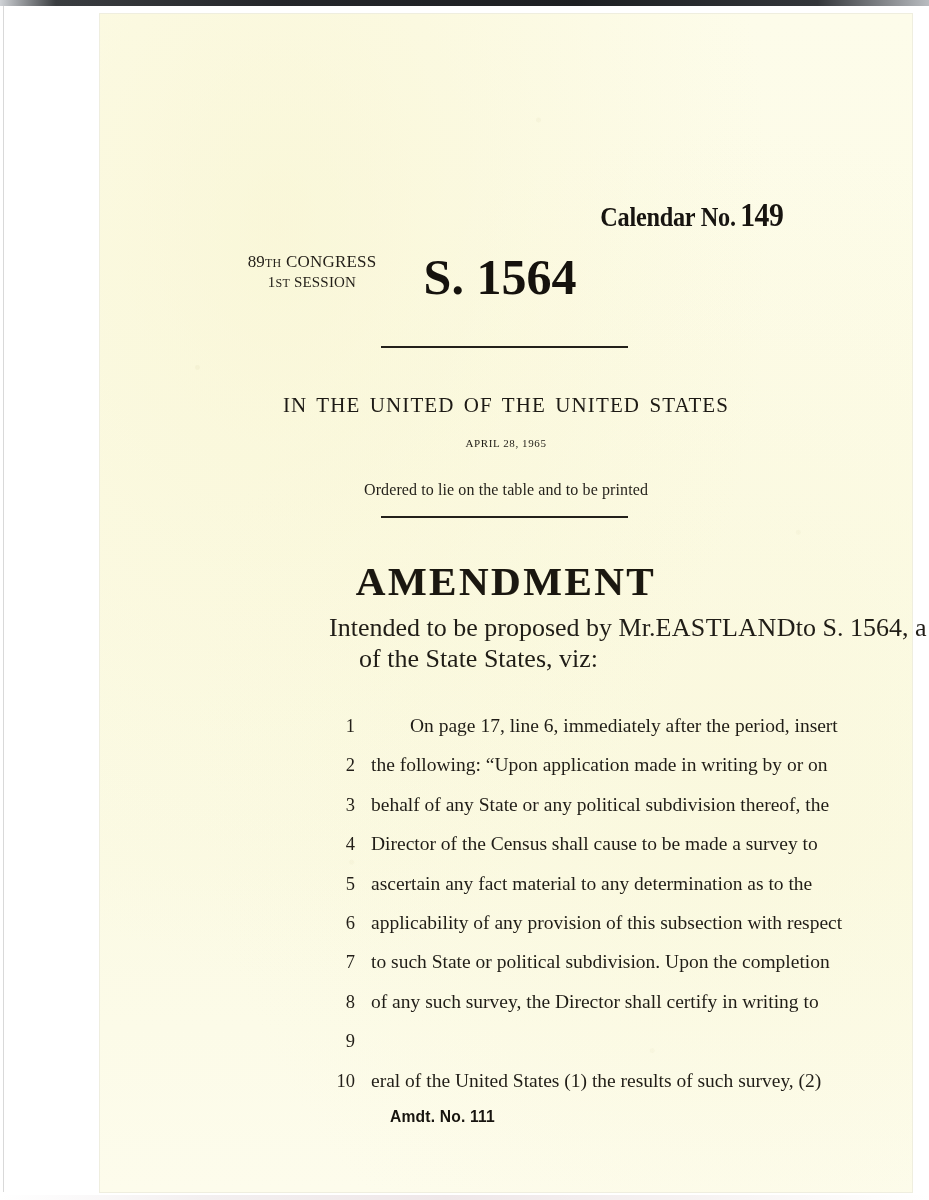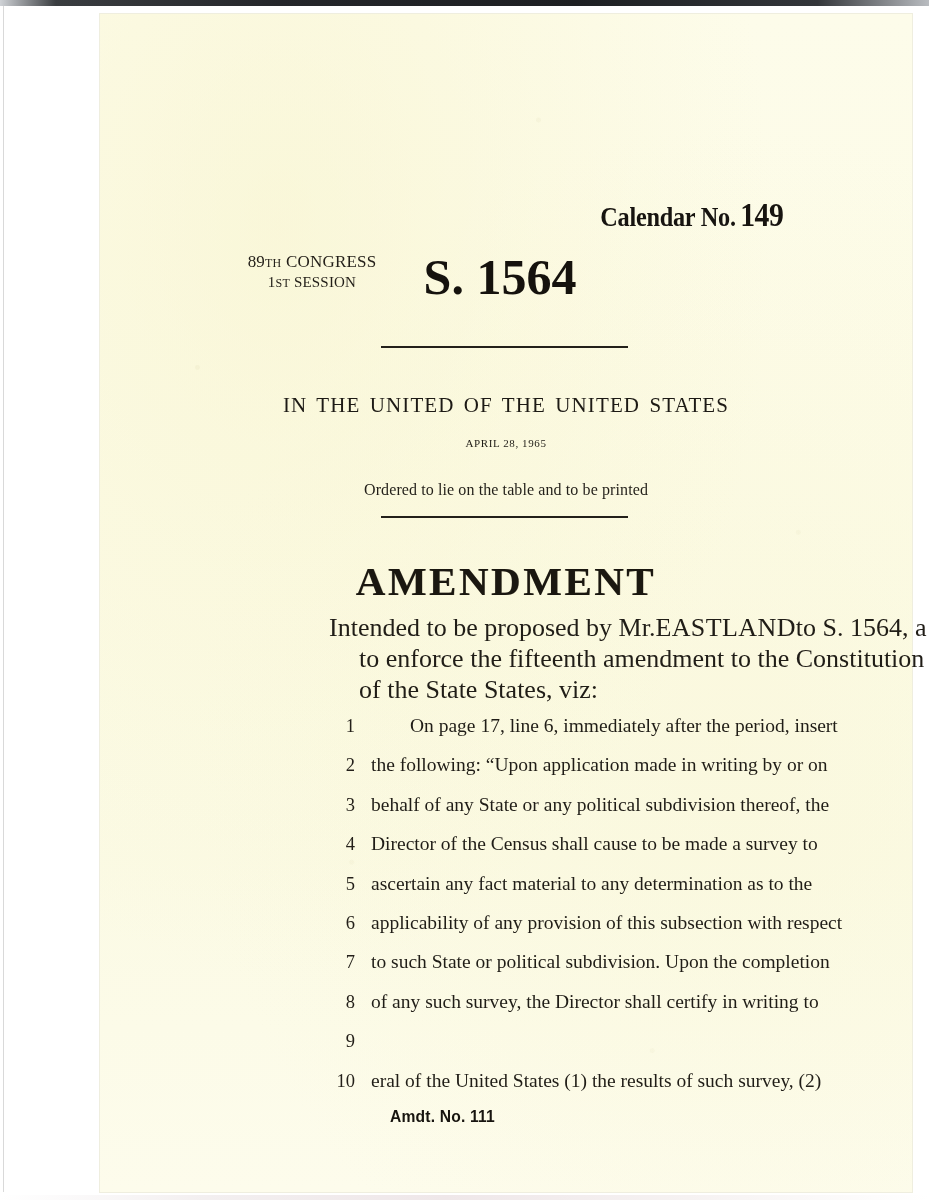--- a/index.html
+++ b/index.html
@@ -282,23 +282,20 @@
       <div class="rule bottom"></div>
 
       <div class="amendment-title">AMENDMENT</div>
 
       <div class="intro">
         <div class="intro-row">
           <span>Intended to be proposed by Mr.</span>
           <span class="sc">EASTLAND</span>
           <span>to S. 1564, a bill</span>
         </div>
-        <div class="intro-row indent">
-          <span>to enforce the fifteenth amendment to the Constitution</span>
-        </div>
         <div class="intro-row last indent">
           <span>of the State States, viz:</span>
         </div>
       </div>
 
       <div class="body-lines">
 
         <div class="body-row">
           <div class="line-no">1</div>
           <div class="line-text no-justify first-indent">On page 17, line 6, immediately after the period, insert</div>

